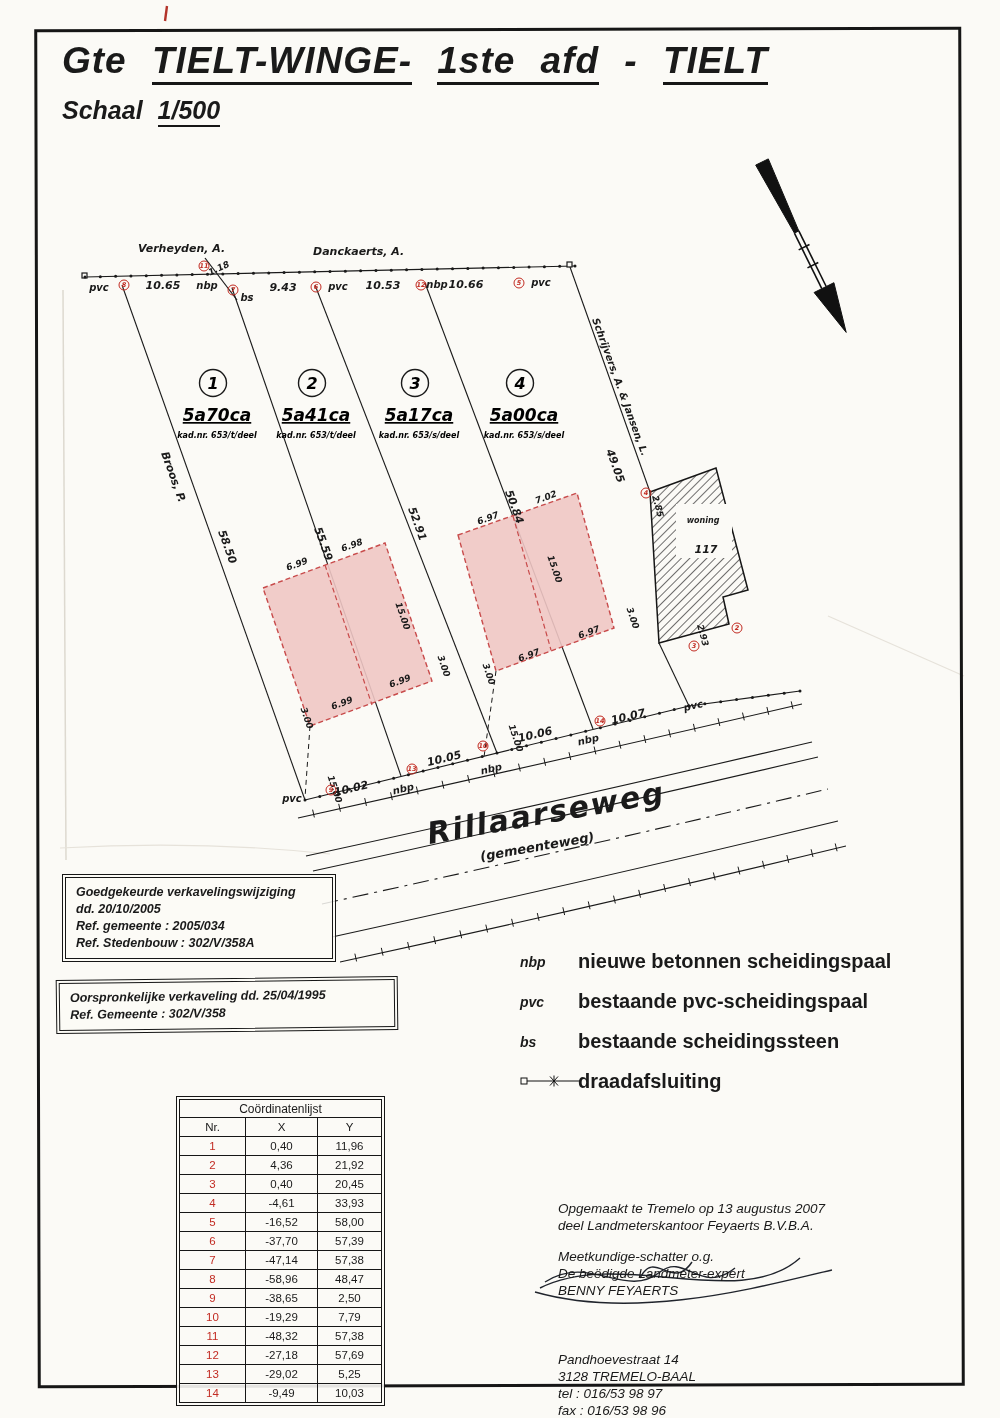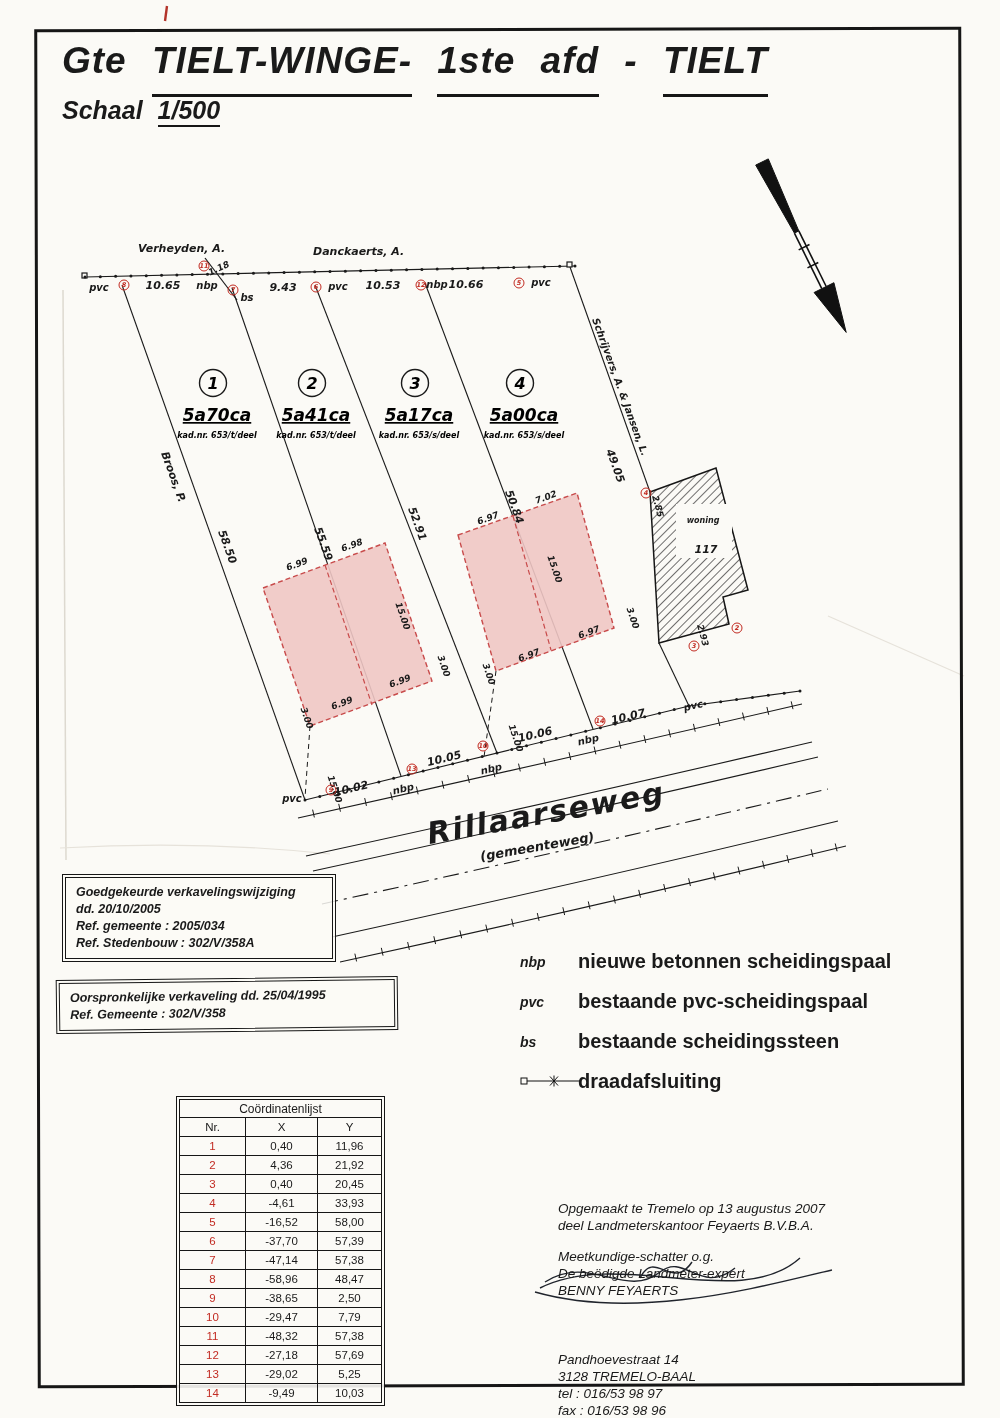--- a/index.html
+++ b/index.html
@@ -7,21 +7,21 @@
         font-family:"Liberation Sans",sans-serif;color:#1a1a1a;}
   .frame{position:absolute;left:36px;top:28px;width:921px;height:1353px;
          border:3px solid #161616;transform:rotate(-0.15deg);pointer-events:none;}
   #plan{position:absolute;left:0;top:0;}
   #plan text{font-family:"DejaVu Sans",sans-serif;font-style:italic;font-weight:600;}
   .title-block{position:absolute;left:62px;top:40px;font-style:italic;font-weight:bold;}
   .title-block div{white-space:pre;}
   .t1{font-size:37px;letter-spacing:1px;word-spacing:14px;}
   .t2{font-size:36px;letter-spacing:1px;word-spacing:12px;margin-top:6px;}
   .t3{font-size:25px;margin-top:14px;word-spacing:8px;}
-  .t1 .u,.t2 .u{border-bottom:3px solid #161616;padding-bottom:13px;}
+  .t1 .u,.t2 .u{border-bottom:3px solid #161616;padding-bottom:1px;}
   .t3 .u{border-bottom:2.5px solid #161616;padding-bottom:1px;}
   .dbox{position:absolute;border:1.5px solid #161616;padding:2px;background:rgba(251,250,246,.85);}
   .dbox-inner{border:1px solid #161616;padding:6px 10px;font-style:italic;font-weight:bold;
               font-size:12.5px;line-height:17px;}
   .approval{left:62px;top:874px;width:268px;}
   .original{left:56px;top:978px;width:336px;transform:rotate(-0.7deg);}
   .legend{position:absolute;left:520px;top:950px;width:420px;}
   .legend-row{display:flex;align-items:center;margin-bottom:17px;}
   .legend-key{width:58px;font-style:italic;font-weight:bold;font-size:14px;}
   .legend-desc{font-weight:600;font-size:20px;}
@@ -431,21 +431,21 @@
             <td>-58,96</td>
             <td>48,47</td>
           </tr>
           <tr>
             <td class="nr">9</td>
             <td>-38,65</td>
             <td>2,50</td>
           </tr>
           <tr>
             <td class="nr">10</td>
-            <td>-29,47</td>
+            <td>-19,29</td>
             <td>7,79</td>
           </tr>
           <tr>
             <td class="nr">11</td>
             <td>-48,32</td>
             <td>57,38</td>
           </tr>
           <tr>
             <td class="nr">12</td>
             <td>-27,18</td>

